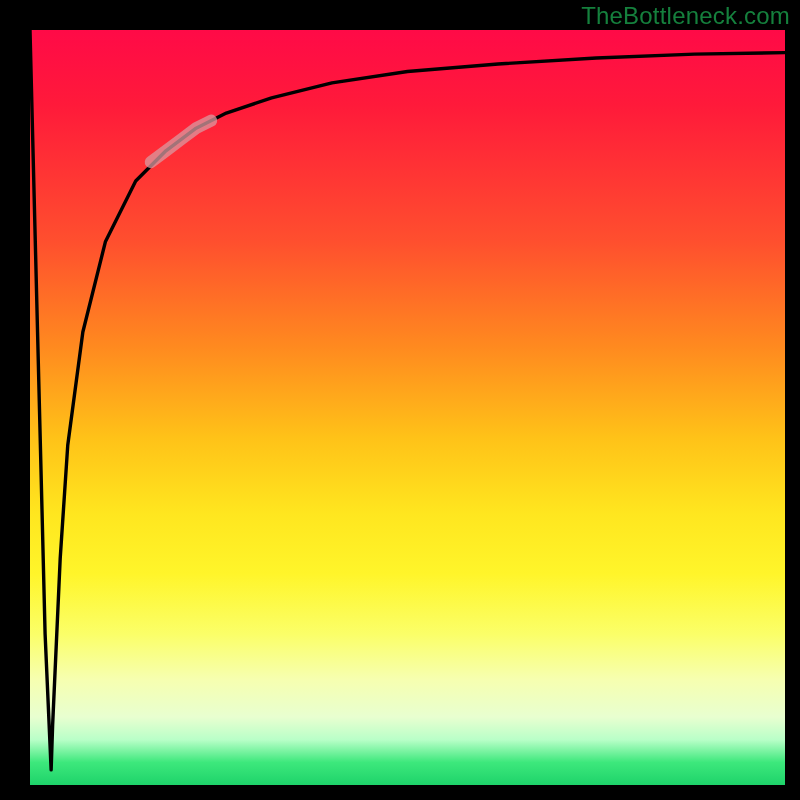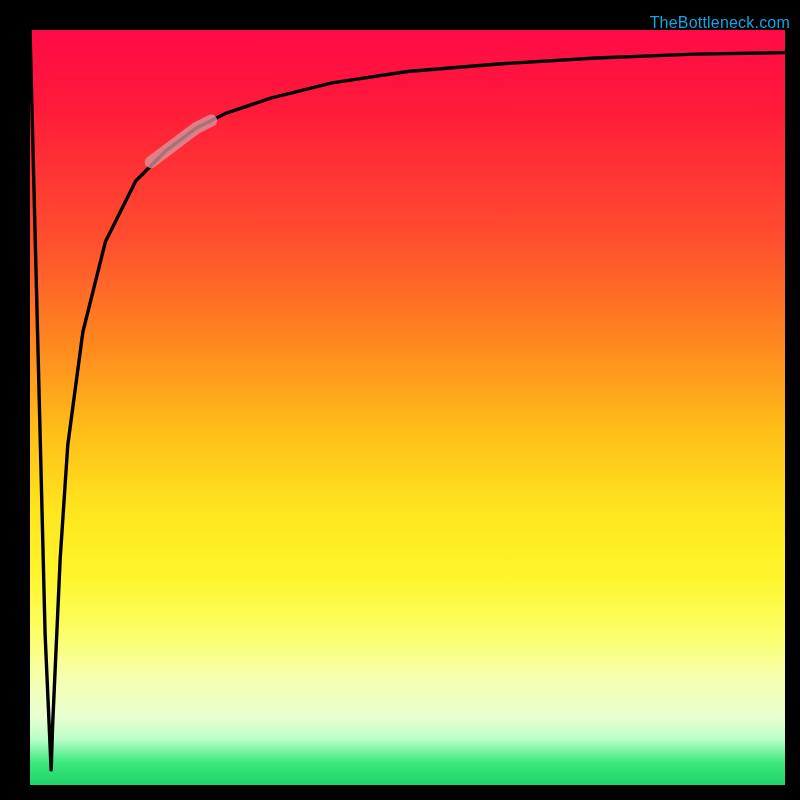--- a/index.html
+++ b/index.html
@@ -11,24 +11,24 @@
     font-family: Arial, Helvetica, sans-serif;
     overflow: hidden;
   }
   .frame {
     position: relative;
     width: 800px;
     height: 800px;
   }
   .watermark {
     position: absolute;
-    top: 14px;
+    top: 2px;
     right: 10px;
-    color: #0ea5e9;
-    font-size: 16px;
+    color: #15803d;
+    font-size: 24px;
     font-weight: 400;
     letter-spacing: 0.2px;
     z-index: 5;
   }
   .plot-area {
     position: absolute;
     left: 30px;
     top: 30px;
     width: 755px;
     height: 755px;

